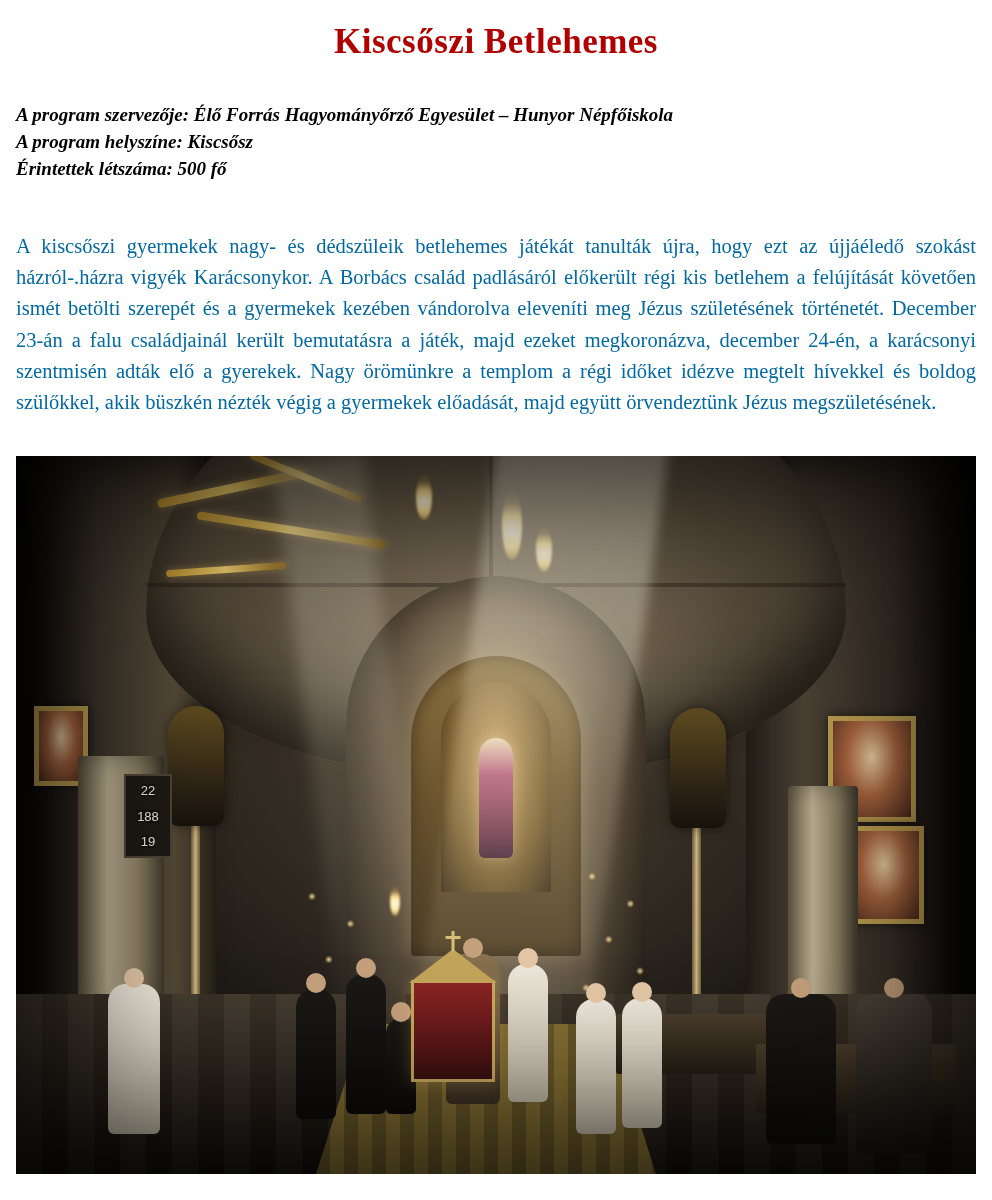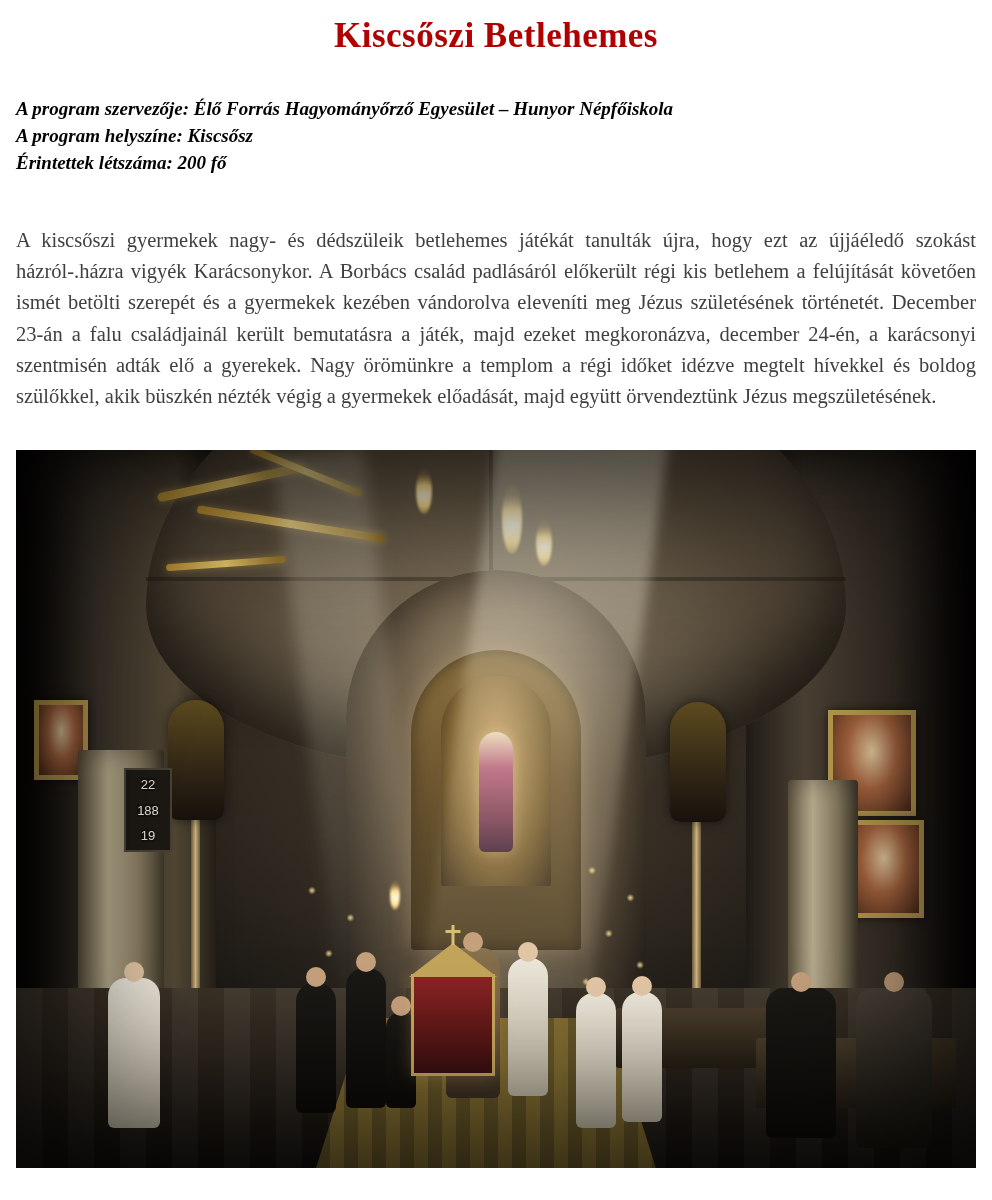--- a/index.html
+++ b/index.html
@@ -19,42 +19,42 @@
     padding: 0 16px 10px 16px;
     position: relative;
   }
   .doc-title {
     font-family: "Liberation Serif", serif;
     font-weight: bold;
     font-size: 35px;
     color: #b00000;
     text-align: center;
     letter-spacing: 0.5px;
-    margin: 16px 0 0 0;
+    margin: 22px 0 0 0;
     line-height: 1.15;
   }
   .meta-block {
     margin-top: 40px;
     font-family: "Liberation Serif", serif;
     font-style: italic;
     font-weight: bold;
     font-size: 19px;
     line-height: 1.42;
     color: #000;
   }
   .meta-line {
     white-space: nowrap;
   }
   .body-text {
     margin-top: 48px;
     font-family: "Liberation Serif", serif;
     font-size: 20.5px;
     line-height: 1.52;
     text-align: justify;
-    color: #404040;
+    color: #0369a1;
   }
   .photo-wrap {
     margin-top: 38px;
     width: 960px;
     height: 718px;
     position: relative;
     overflow: hidden;
     background: #0a0a0c;
   }
   
@@ -341,21 +341,21 @@
 </head>
 <body>
 
 <div class="page">
 
   <h1 class="doc-title">Kiscsőszi Betlehemes</h1>
 
   <div class="meta-block">
     <div class="meta-line">A program szervezője: Élő Forrás Hagyományőrző Egyesület – Hunyor Népfőiskola</div>
     <div class="meta-line">A program helyszíne: Kiscsősz</div>
-    <div class="meta-line">Érintettek létszáma: 200 fő</div>
+    <div class="meta-line">Érintettek létszáma: 500 fő</div>
   </div>
 
   <p class="body-text">A kiscsőszi gyermekek nagy- és dédszüleik betlehemes játékát tanulták újra, hogy ezt az újjáéledő szokást házról-.házra vigyék Karácsonykor. A Borbács család padlásáról előkerült régi kis betlehem a felújítását követően ismét betölti szerepét és a gyermekek kezében vándorolva eleveníti meg Jézus születésének történetét. December 23-án a falu családjainál került bemutatásra a játék, majd ezeket megkoronázva, december 24-én, a karácsonyi szentmisén adták elő a gyerekek. Nagy örömünkre a templom a régi időket idézve megtelt hívekkel és boldog szülőkkel, akik büszkén nézték végig a gyermekek előadását, majd együtt örvendeztünk Jézus megszületésének.</p>
 
   <div class="photo-wrap">
     <div class="scene">
 
       <div class="wall-left"></div>
       <div class="wall-right"></div>
 

